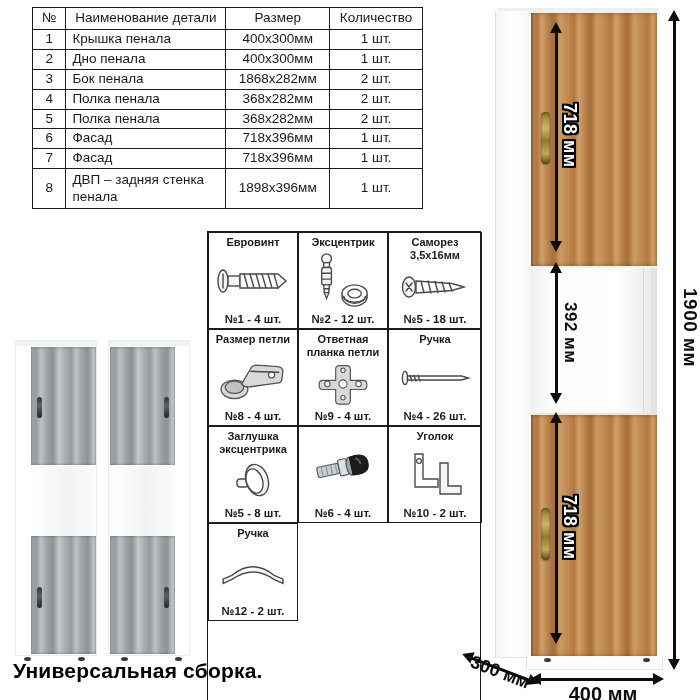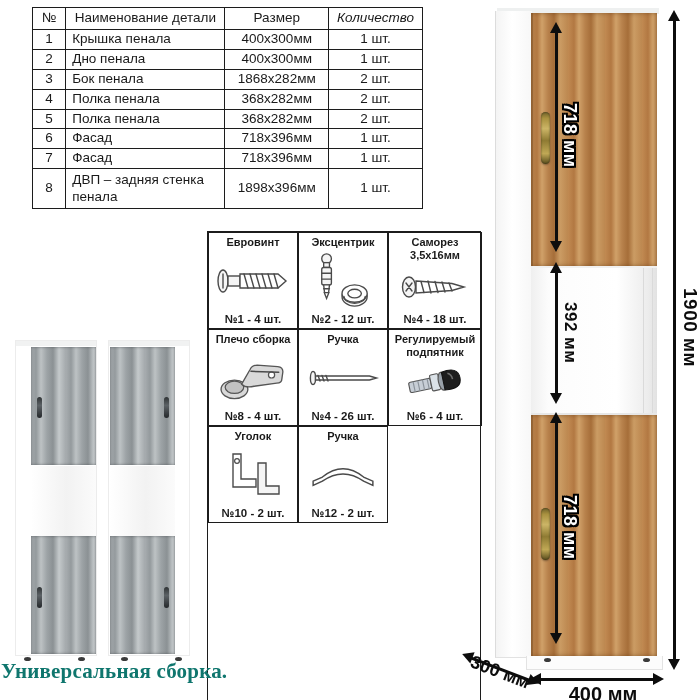--- a/index.html
+++ b/index.html
@@ -7,21 +7,21 @@
           font-family:"Liberation Sans",sans-serif;color:#1a1a1a;}
 
   
   .parts-table{position:absolute;left:32px;top:7px;width:391px;border-collapse:collapse;
                font-size:13.5px;line-height:1.25;}
   .parts-table th,.parts-table td{border:1.6px solid #1c1c1c;padding:1px 4px;text-align:center;
                font-weight:normal;vertical-align:middle;}
   .parts-table td.name{text-align:left;padding-left:6px;}
   .parts-table tr{height:19.5px;}
   .parts-table tr.hdr{height:22px;}
-  .col-num{width:28px;} .col-name{width:172px;} .col-size{width:101px;} .col-qty{width:88px;font-style:italic;}
+  .col-num{width:28px;} .col-name{width:172px;} .col-size{width:101px;} .col-qty{width:88px;}
 
   
   .hw-grid{position:absolute;left:207px;top:215px;width:274px;height:501px;
            display:grid;grid-template-columns:90px 90px 94px;grid-template-rows:97px 97px 97px 98px;
            border:1.6px solid #1c1c1c;box-sizing:border-box;margin-top:16px;}
   .hw-cell{border:1.6px solid #1c1c1c;display:flex;flex-direction:column;align-items:center;
            justify-content:space-between;padding:3px 1px;box-sizing:border-box;overflow:hidden;}
   .hw-title{font-weight:bold;font-size:11px;line-height:1.18;text-align:center;white-space:pre-line;min-height:13px;}
   .hw-icon{flex:1;display:flex;align-items:center;justify-content:center;}
   .hw-count{font-weight:bold;font-size:11.5px;text-align:center;}
@@ -77,21 +77,21 @@
              border-top:6.5px solid transparent;border-bottom:6.5px solid transparent;border-right:11px solid #0d0d0d;}
   .harrow .a2{position:absolute;right:0;top:0;width:0;height:0;
              border-top:6.5px solid transparent;border-bottom:6.5px solid transparent;border-left:11px solid #0d0d0d;}
   .vlabel{position:absolute;writing-mode:vertical-rl;font-weight:bold;
           display:flex;align-items:center;justify-content:center;letter-spacing:.5px;}
   .outline-white{color:#fff;text-shadow:-2px -2px 0 #000,2px -2px 0 #000,-2px 2px 0 #000,2px 2px 0 #000,
           -2px 0 0 #000,2px 0 0 #000,0 -2px 0 #000,0 2px 0 #000;}
   .black-label{color:#0d0d0d;}
   .hlabel{position:absolute;font-weight:bold;color:#0d0d0d;text-align:center;}
 
-  .caption{position:absolute;left:1px;top:659px;font-size:21px;font-weight:bold;letter-spacing:.2px;color:#0f766e;font-family:Liberation Serif, serif;}
+  .caption{position:absolute;left:13px;top:659px;font-size:21px;font-weight:bold;letter-spacing:.2px;color:#000000;}
 
   svg .ln{stroke:#4a4a4a;stroke-width:1.4;fill:none;stroke-linecap:round;}
   svg .sh{stroke:#4a4a4a;stroke-width:1.4;fill:#f5f5f5;}
   svg .wh{stroke:#4a4a4a;stroke-width:1.4;fill:#ffffff;}
   svg .mt{stroke:#555;stroke-width:1.3;fill:#d9d9d9;}
 </style>
 </head>
 <body>
 
 <div class="canvas">
@@ -194,54 +194,78 @@
       <div class="hw-title">Саморез
 3,5х16мм</div>
       <div class="hw-icon">
         <svg width="70" height="32" viewBox="0 0 70 32">
           <ellipse class="sh" cx="9" cy="16" rx="6.5" ry="10"></ellipse>
           <path class="ln" d="M6 12 l6 8 M12 12 l-6 8"></path>
           <path class="wh" d="M16 10 L52 12.5 L64 16 L52 19.5 L16 22 z"></path>
           <path class="ln" d="M21 10.5 l3 11 M28 10 l3 12 M35 10.5 l3 11 M42 11 l3 10 M49 12 l3 8"></path>
         </svg>
       </div>
-      <div class="hw-count">№4 - 18 шт.</div>
-    </div>
-
-
-    <div class="hw-cell">
-      <div class="hw-title">Плечо сборка</div>
+      <div class="hw-count">№5 - 18 шт.</div>
+    </div>
+
+
+    <div class="hw-cell">
+      <div class="hw-title">Размер петли</div>
       <div class="hw-icon">
         <svg width="68" height="48" viewBox="0 0 66 46">
           <ellipse class="mt" cx="15" cy="34" rx="13" ry="9"></ellipse>
           <ellipse cx="15" cy="32" rx="9" ry="6" fill="#c2c2c2" stroke="#555" stroke-width="1.2"></ellipse>
           <path class="mt" d="M22 29 L30 15 Q32 10.5 37 10.5 L57 12 Q62 12.5 62 17 L61 24 Q61 28 56 28 L34 31 Q26 33 22 29 z"></path>
           <circle cx="51" cy="20" r="3" fill="#fff" stroke="#555" stroke-width="1.2"></circle>
           <path class="ln" d="M31 16.5 L58 17.5"></path>
         </svg>
       </div>
       <div class="hw-count">№8 - 4 шт.</div>
     </div>
 
+    <div class="hw-cell">
+      <div class="hw-title">Ответная планка петли</div>
+      <div class="hw-icon">
+        <svg width="60" height="44" viewBox="0 0 60 48">
+          <path class="mt" d="M8 20 h14 v-12 q0-4 4-4 h8 q4 0 4 4 v12 h14 q4 0 4 4 v2 q0 4 -4 4 h-14 v12 q0 4 -4 4 h-8 q-4 0 -4 -4 v-12 h-14 q-4 0 -4 -4 v-2 q0-4 4-4 z"></path>
+          <circle cx="30" cy="24" r="4.5" fill="#fff" stroke="#555" stroke-width="1.2"></circle>
+          <circle cx="13" cy="24" r="3" fill="#fff" stroke="#555" stroke-width="1.2"></circle>
+          <circle cx="47" cy="24" r="3" fill="#fff" stroke="#555" stroke-width="1.2"></circle>
+          <circle cx="30" cy="9" r="2.4" fill="#fff" stroke="#555" stroke-width="1.2"></circle>
+          <circle cx="30" cy="39" r="2.4" fill="#fff" stroke="#555" stroke-width="1.2"></circle>
+        </svg>
+      </div>
+      <div class="hw-count">№9 - 4 шт.</div>
+    </div>
 
     <div class="hw-cell">
       <div class="hw-title">Ручка</div>
       <div class="hw-icon">
         <svg width="74" height="20" viewBox="0 0 74 18">
           <ellipse class="sh" cx="7" cy="9" rx="2.6" ry="6.5"></ellipse>
           <path class="wh" d="M9.5 7 h54 l7 2 -7 2 h-54 z"></path>
           <path class="ln" d="M12 6.5 l2 5.5 M16 6.5 l2 5.5 M20 6.5 l2 5.5"></path>
         </svg>
       </div>
       <div class="hw-count">№4 - 26 шт.</div>
     </div>
 
-
-    <div class="hw-cell">
-      <div class="hw-title">Регулируемый подпятник</div>
+    <div class="hw-cell">
+      <div class="hw-title">Заглушка эксцентрика</div>
+      <div class="hw-icon">
+        <svg width="46" height="42" viewBox="0 0 46 42">
+          <rect class="sh" x="7" y="19" width="11" height="8" rx="3"></rect>
+          <ellipse class="sh" cx="27" cy="20" rx="11" ry="16" transform="rotate(-18 27 20)"></ellipse>
+          <ellipse class="wh" cx="24.5" cy="21" rx="8" ry="12.5" transform="rotate(-18 24.5 21)"></ellipse>
+        </svg>
+      </div>
+      <div class="hw-count">№5 - 8 шт.</div>
+    </div>
+
+    <div class="hw-cell">
       <div class="hw-icon">
         <svg width="62" height="42" viewBox="0 0 62 44">
           <g transform="rotate(-12 30 22)">
             <rect x="4" y="15" width="23" height="11" rx="2" fill="#c7ced6" stroke="#555" stroke-width="1.2"></rect>
             <path d="M9 15 v11 M14 15 v11 M19 15 v11 M24 15 v11" stroke="#8a929a" stroke-width="1.2" fill="none"></path>
             <rect x="27" y="12" width="9" height="17" rx="1.5" fill="#dbe2e8" stroke="#555" stroke-width="1.2"></rect>
             <ellipse cx="39" cy="21" rx="4" ry="9.5" fill="#9aa2aa" stroke="#555" stroke-width="1.2"></ellipse>
             <path d="M40 11.5 q18 -3 18 9.5 q0 12.5 -18 9.5 z" fill="#1d1d1d" stroke="#111" stroke-width="1"></path>
             <path d="M46 14 q4 2 4 7" stroke="#6d6d6d" stroke-width="1.6" fill="none"></path>
           </g>

